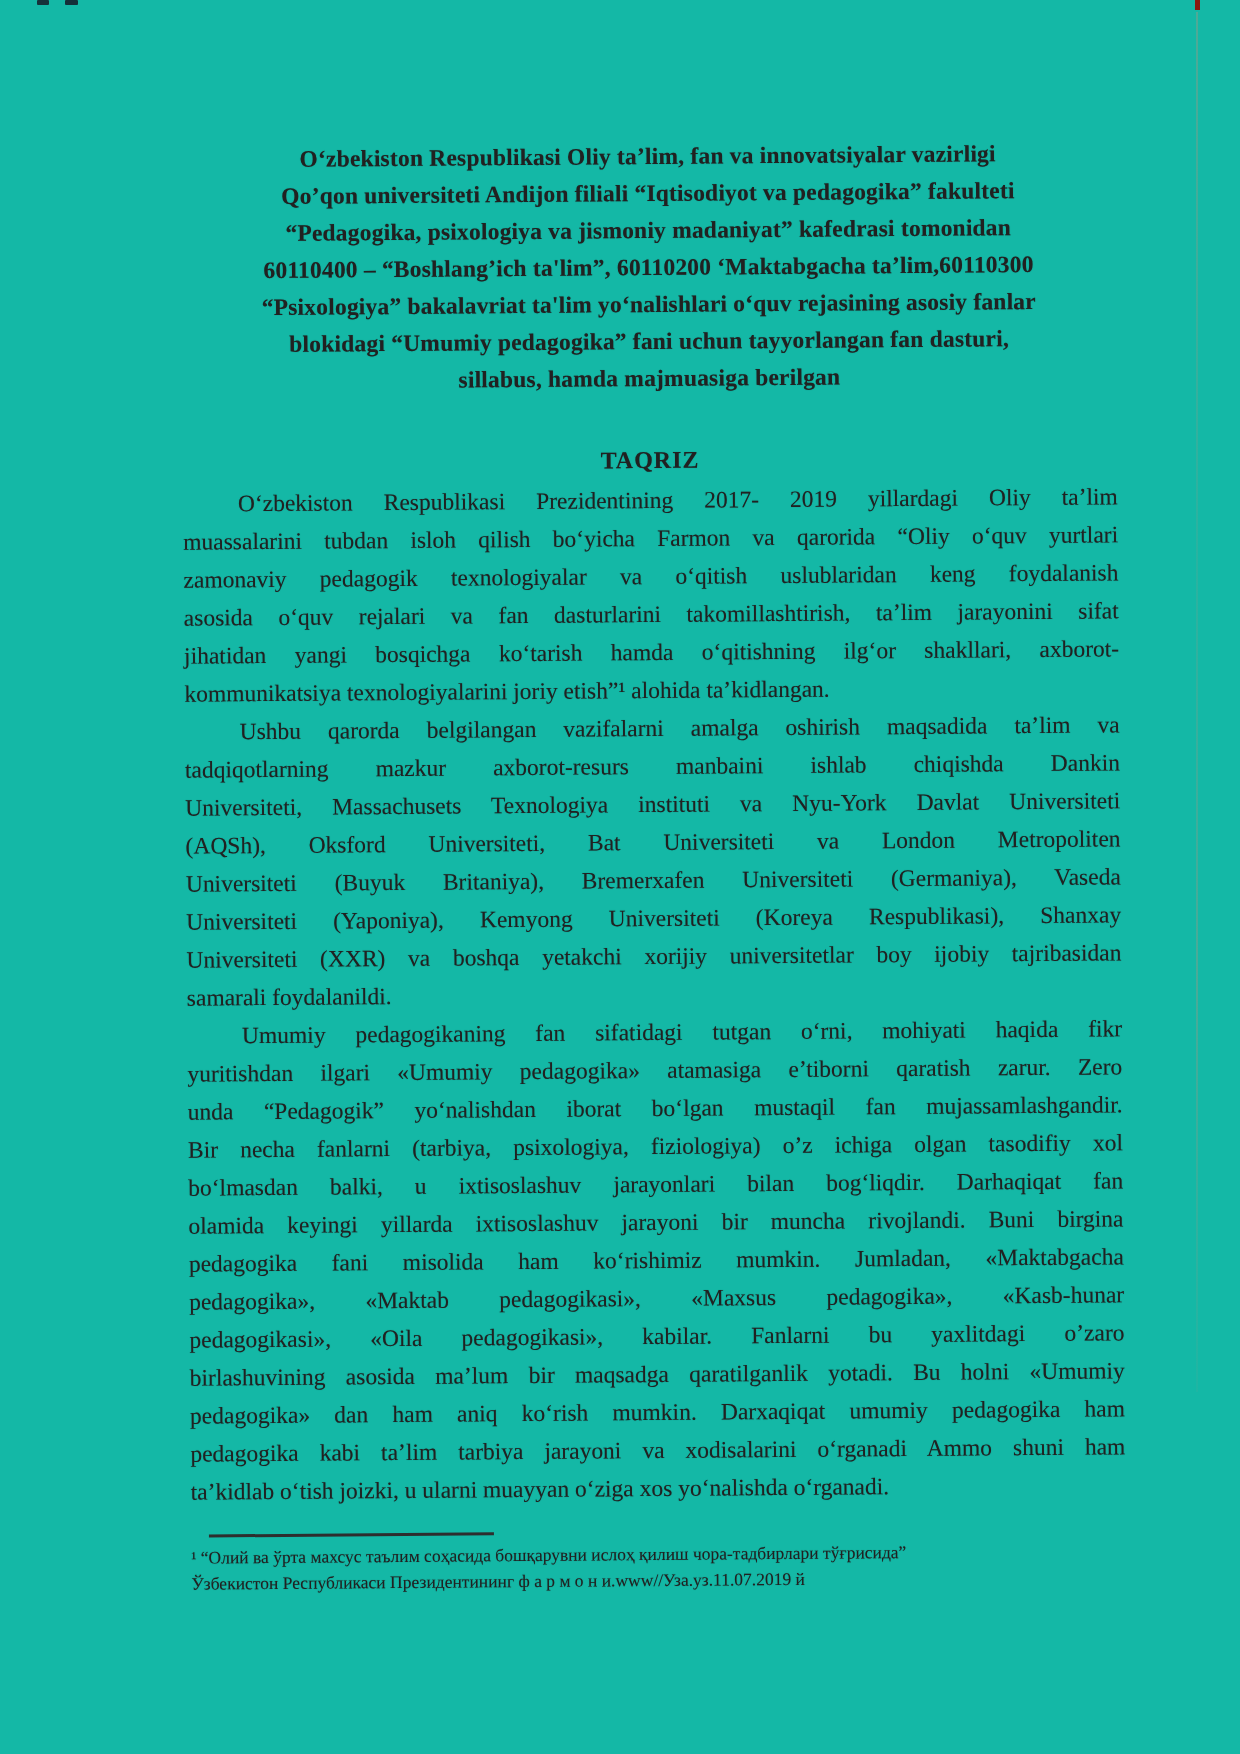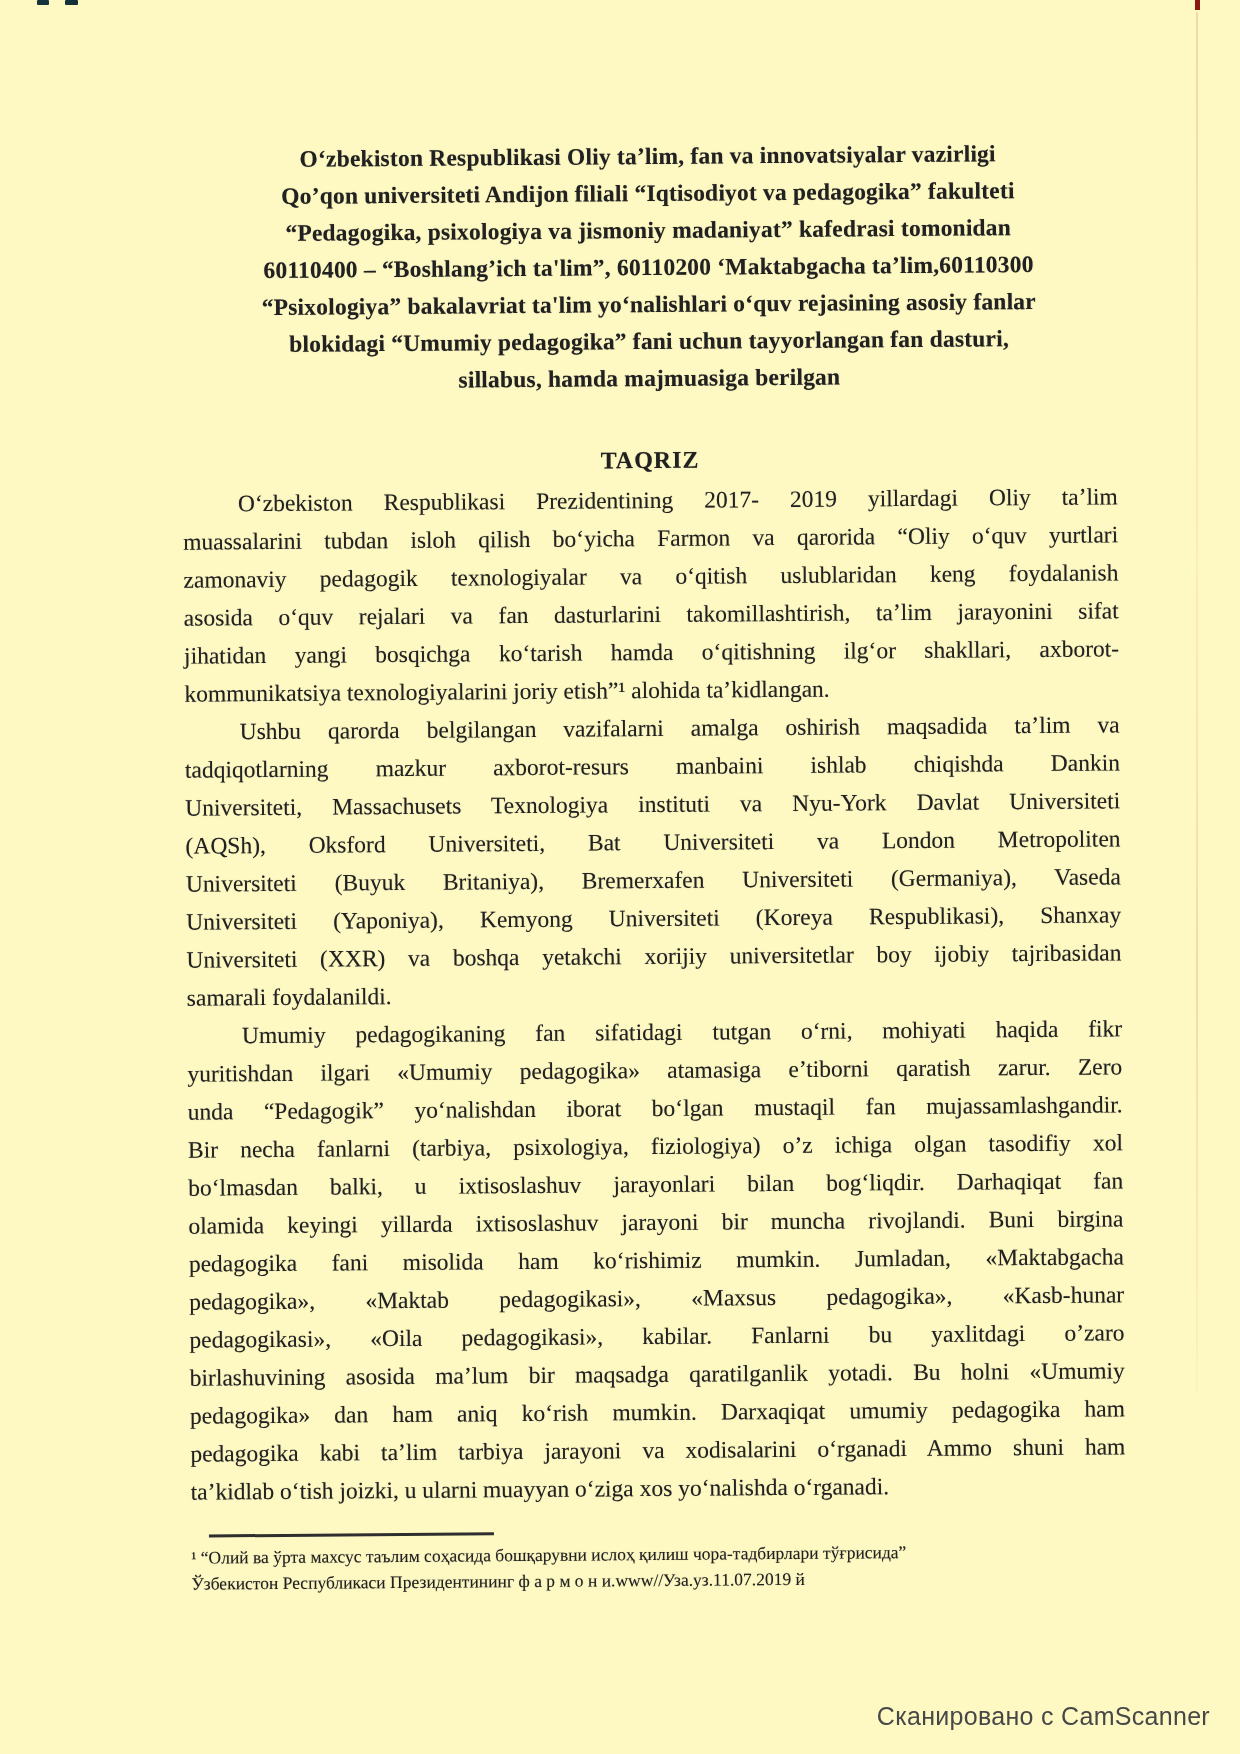--- a/index.html
+++ b/index.html
@@ -1,20 +1,20 @@
 <!DOCTYPE html>
 <html><head>
 <meta charset="utf-8">
 <style>
   html, body { margin: 0; padding: 0; background: #ffffff; }
   .page {
     position: relative;
     width: 1240px;
     height: 1754px;
-    background: #fef9c3;
+    background: #14b8a6;
     overflow: hidden;
     font-family: "Liberation Serif", serif;
     color: var(--ink, #212121);
   }
   
   .scan-content {
     position: absolute;
     left: 180px;
     top: 138px;
     width: 935px;
@@ -139,14 +139,13 @@
         </div>
       </div>
 
     <div class="footnote-rule"></div>
     <div class="footnote" id="footnote-block">
         <div class="f-line">¹ “Олий ва ўрта махсус таълим соҳасида бошқарувни ислоҳ қилиш чора-тадбирлари тўғрисида”</div>
         <div class="f-line">Ўзбекистон Республикаси Президентининг ф а р м о н и.www//Уза.уз.11.07.2019 й</div>
       </div>
   </div>
 
-  <div class="watermark">Сканировано с CamScanner</div>
 </div>
 
 </body></html>

